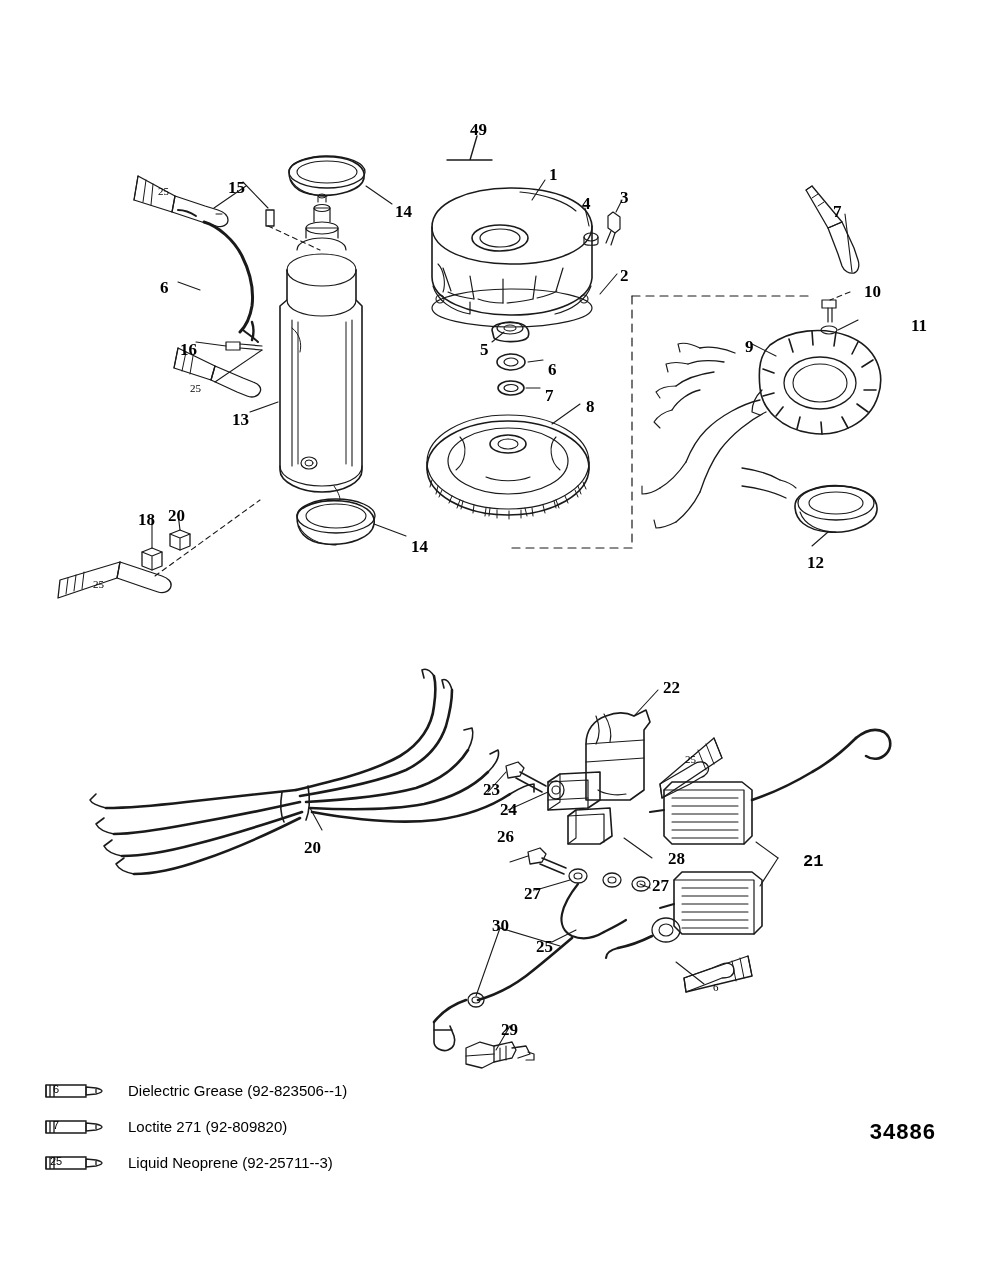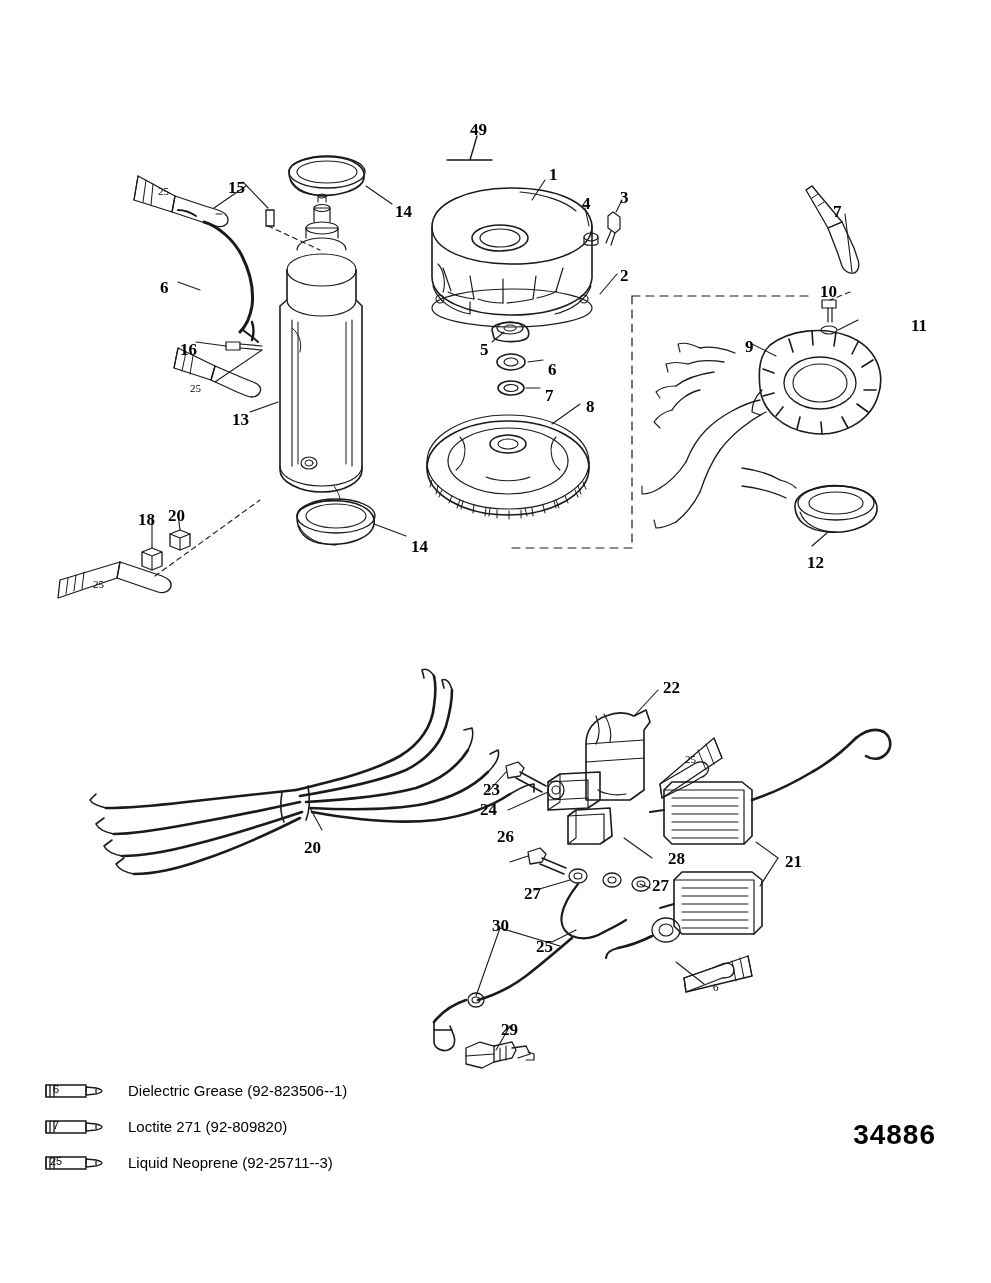--- a/index.html
+++ b/index.html
@@ -6,21 +6,21 @@
   body{width:991px;height:1283px;position:relative;font-family:"Liberation Sans",sans-serif;color:#000;overflow:hidden;}
   #sheet{position:absolute;left:0;top:0;width:991px;height:1283px;}
   svg.diagram{position:absolute;left:0;top:0;width:991px;height:1283px;}
   .lbl{position:absolute;font-size:17px;font-weight:bold;font-family:"Liberation Serif",serif;color:#000;white-space:nowrap;}
   .legend{position:absolute;left:42px;top:1072px;width:420px;}
   .legend-row{display:flex;align-items:center;height:36px;}
   .legend-text{font-size:15px;font-family:"Liberation Sans",sans-serif;margin-left:24px;white-space:nowrap;}
   .tube{position:relative;width:62px;height:22px;}
   .tube svg{display:block;}
   .tubenum{position:absolute;left:11px;top:4px;font-size:11px;font-family:"Liberation Sans",sans-serif;}
-  .drawnum{position:absolute;right:55px;top:1119px;font-size:28px;font-weight:bold;font-family:"Liberation Sans",sans-serif;letter-spacing:1px;}
+  .drawnum{position:absolute;right:55px;top:1119px;font-size:22px;font-weight:bold;font-family:"Liberation Sans",sans-serif;letter-spacing:1px;}
 </style>
 </head>
 <body>
 
 <div id="sheet">
 
   <svg class="diagram" viewBox="0 0 991 1283">
     <g fill="none" stroke="#1a1a1a" stroke-width="1.6" stroke-linecap="round" stroke-linejoin="round">
 
       <path d="M447 160 L492 160 M470 160 L477 136" stroke-width="1.4"></path>
@@ -361,42 +361,42 @@
     </g>
   </svg>
 
   <div class="lbl" style="left:470px;top:120px;">49</div>
   <div class="lbl" style="left:549px;top:165px;">1</div>
   <div class="lbl" style="left:582px;top:194px;">4</div>
   <div class="lbl" style="left:620px;top:188px;">3</div>
   <div class="lbl" style="left:228px;top:178px;text-align:center;">15</div>
   <div class="lbl" style="left:395px;top:202px;">14</div>
   <div class="lbl" style="left:833px;top:202px;">7</div>
-  <div class="lbl" style="left:820px;top:282px;">10</div>
+  <div class="lbl" style="left:864px;top:282px;">10</div>
   <div class="lbl" style="left:911px;top:316px;">11</div>
   <div class="lbl" style="left:620px;top:266px;">2</div>
   <div class="lbl" style="left:160px;top:278px;">6</div>
   <div class="lbl" style="left:745px;top:337px;">9</div>
   <div class="lbl" style="left:480px;top:340px;">5</div>
   <div class="lbl" style="left:548px;top:360px;">6</div>
   <div class="lbl" style="left:180px;top:340px;">16</div>
   <div class="lbl" style="left:545px;top:386px;">7</div>
   <div class="lbl" style="left:586px;top:397px;">8</div>
   <div class="lbl" style="left:232px;top:410px;">13</div>
   <div class="lbl" style="left:807px;top:553px;">12</div>
   <div class="lbl" style="left:138px;top:510px;">18</div>
   <div class="lbl" style="left:168px;top:506px;">20</div>
   <div class="lbl" style="left:411px;top:537px;">14</div>
   <div class="lbl" style="left:663px;top:678px;">22</div>
   <div class="lbl" style="left:483px;top:780px;">23</div>
-  <div class="lbl" style="left:480px;top:800px;">24</div>
+  <div class="lbl" style="left:500px;top:800px;">24</div>
   <div class="lbl" style="left:304px;top:838px;">20</div>
   <div class="lbl" style="left:497px;top:819px;margin-top:8px;">26</div>
   <div class="lbl" style="left:648px;top:849px;margin-left:20px;">28</div>
-  <div class="lbl" style="left:785px;top:852px;">21</div>
+  <div class="lbl" style="left:803px;top:852px;font-family:Liberation Mono, monospace;">21</div>
   <div class="lbl" style="left:524px;top:884px;">27</div>
   <div class="lbl" style="left:652px;top:876px;">27</div>
   <div class="lbl" style="left:492px;top:916px;">30</div>
   <div class="lbl" style="left:536px;top:937px;">25</div>
   <div class="lbl" style="left:501px;top:1020px;">29</div>
 
   <div class="lbl" style="left:158px;top:185px;font-size:11px;font-weight:normal;">25</div>
   <div class="lbl" style="left:190px;top:382px;font-size:11px;font-weight:normal;">25</div>
   <div class="lbl" style="left:93px;top:578px;font-size:11px;font-weight:normal;">25</div>
 

